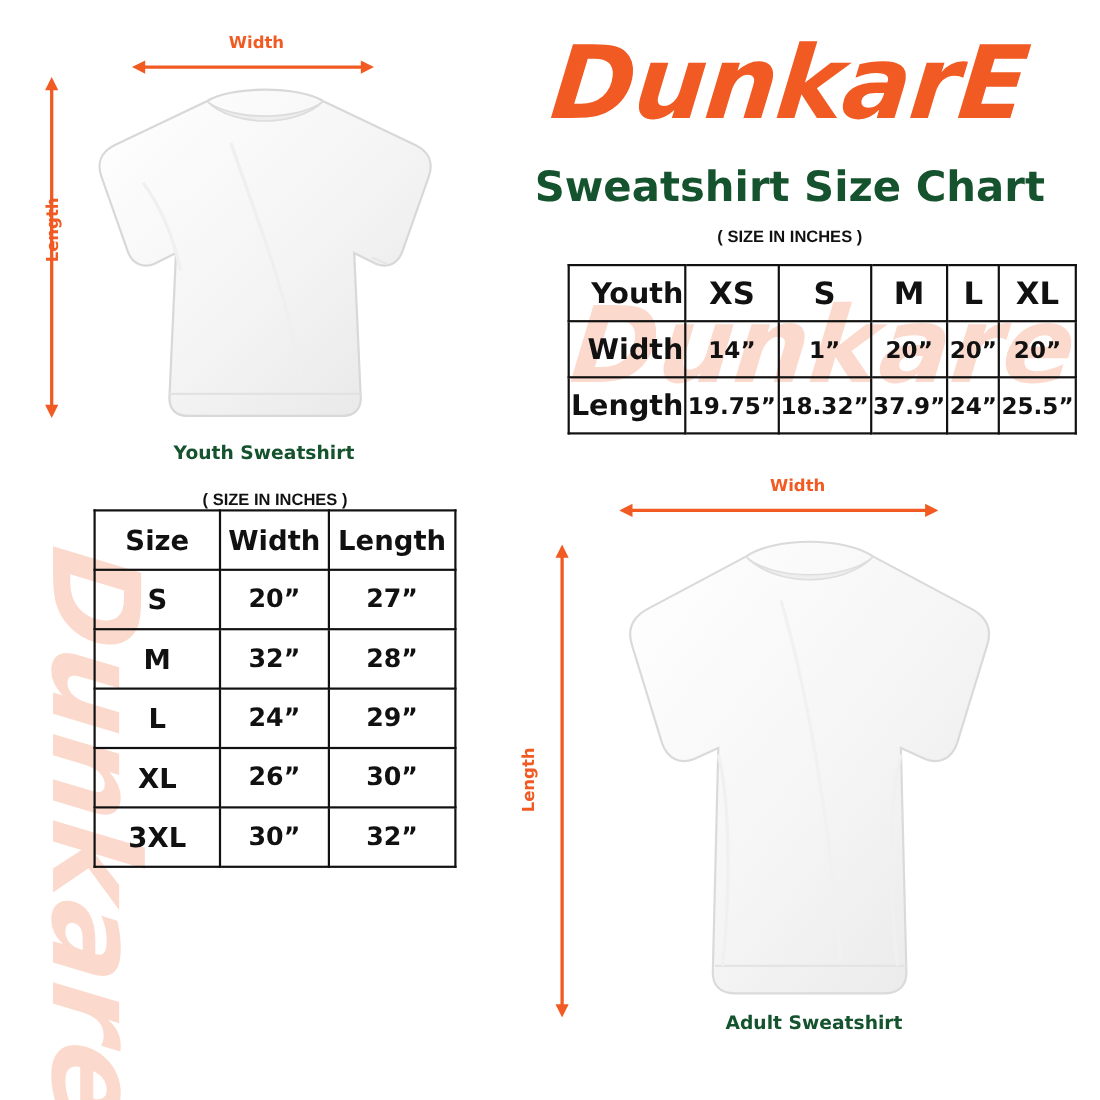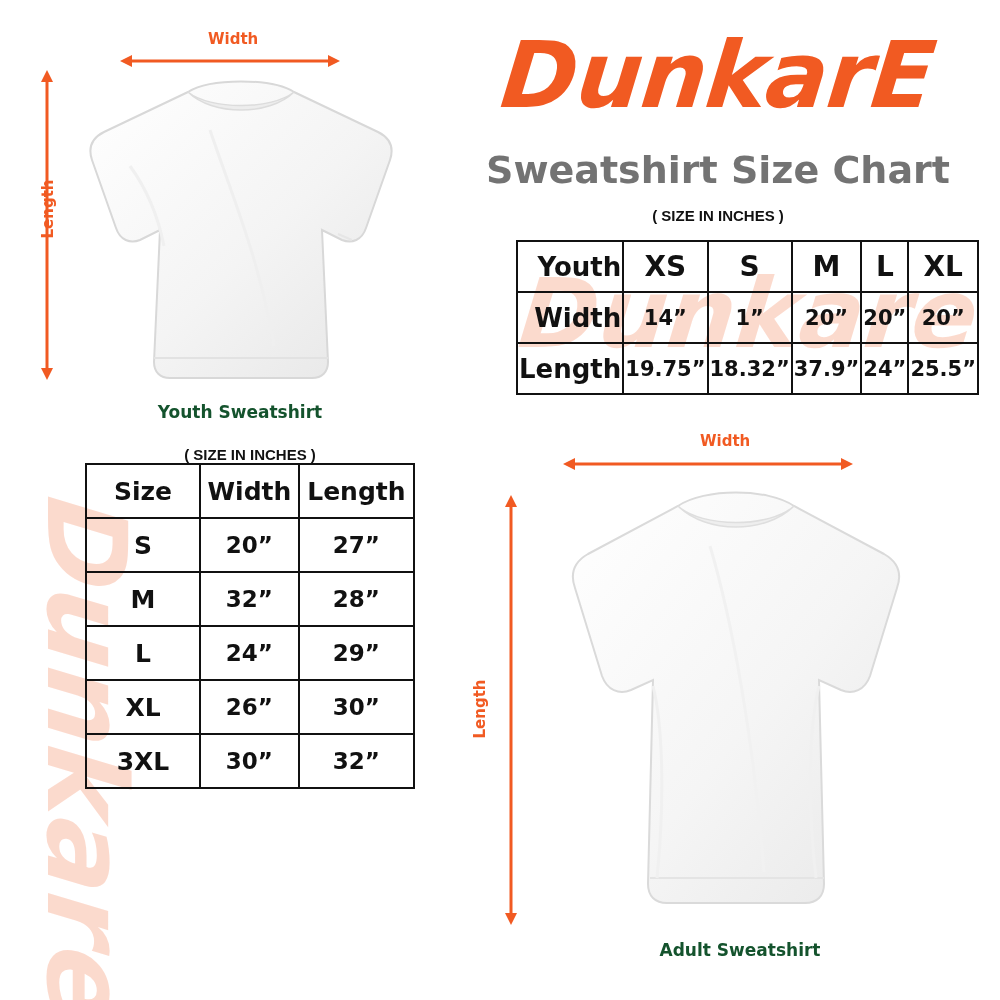--- a/index.html
+++ b/index.html
@@ -15,21 +15,21 @@
     position:absolute;left:448px;top:30px;width:540px;
     font-family:"DejaVu Sans", sans-serif;
     font-weight:700;font-style:italic;
     font-size:92px;line-height:1;color:#F15A22;
     letter-spacing:-1px;
     text-align:center;
     transform:skewX(-6deg);
   }
   .chart-title{
     position:absolute;left:448px;top:148px;width:540px;
-    text-align:center;font-size:38px;font-weight:700;color:#737373;
+    text-align:center;font-size:38px;font-weight:700;color:#14532d;
     font-family:"DejaVu Sans", sans-serif;
   }
   .units-right{
     position:absolute;left:448px;top:207px;width:540px;
     text-align:center;font-size:15px;font-weight:700;color:#111;
   }
   .units-left{
     position:absolute;left:85px;top:446px;width:330px;
     text-align:center;font-size:15px;font-weight:700;color:#111;
   }
@@ -212,21 +212,21 @@
                C284,416 277,423 265,423 L127,423 C115,423 108,416 108,404
                L113,200 L91,210 C79,215 67,210 62,196 L35,108
                C30,94 34,82 48,74 Z" fill="url(#gA)" stroke="#dadada" stroke-width="2"></path>
       <path d="M138,26 C166,54 226,54 254,26 C230,48 162,48 138,26 Z" fill="#eeeeee" stroke="#dedede" stroke-width="1.5"></path>
       <path d="M110,398 L284,398" stroke="#e4e4e4" stroke-width="2" fill="none"></path>
       <path d="M113,206 C124,250 124,330 117,398" stroke="#f0f0f0" stroke-width="3" fill="none"></path>
       <path d="M279,206 C268,250 268,330 276,398" stroke="#f0f0f0" stroke-width="3" fill="none"></path>
       <path d="M170,66 C192,140 214,260 224,392" stroke="#f1f1f1" stroke-width="3" fill="none"></path>
     </svg>
   </div>
-  <div class="caption" style="left:630px;top:940px;width:220px;">Adult Sweatshirt</div>
+  <div class="caption" style="left:630px;top:920px;width:220px;">Adult Sweatshirt</div>
 
   <div class="arrow-label" style="left:700px;top:432px;">Width</div>
   <svg class="arrow-svg" style="left:563px;top:455px;" width="290" height="18">
     <line x1="10" y1="9" x2="280" y2="9" stroke="#F15A22" stroke-width="3"></line>
     <polygon points="0,9 12,3 12,15" fill="#F15A22"></polygon>
     <polygon points="290,9 278,3 278,15" fill="#F15A22"></polygon>
   </svg>
 
   <div class="vlabel" style="left:450px;top:700px;width:60px;text-align:center;">Length</div>
   <svg class="arrow-svg" style="left:502px;top:495px;" width="18" height="430">

